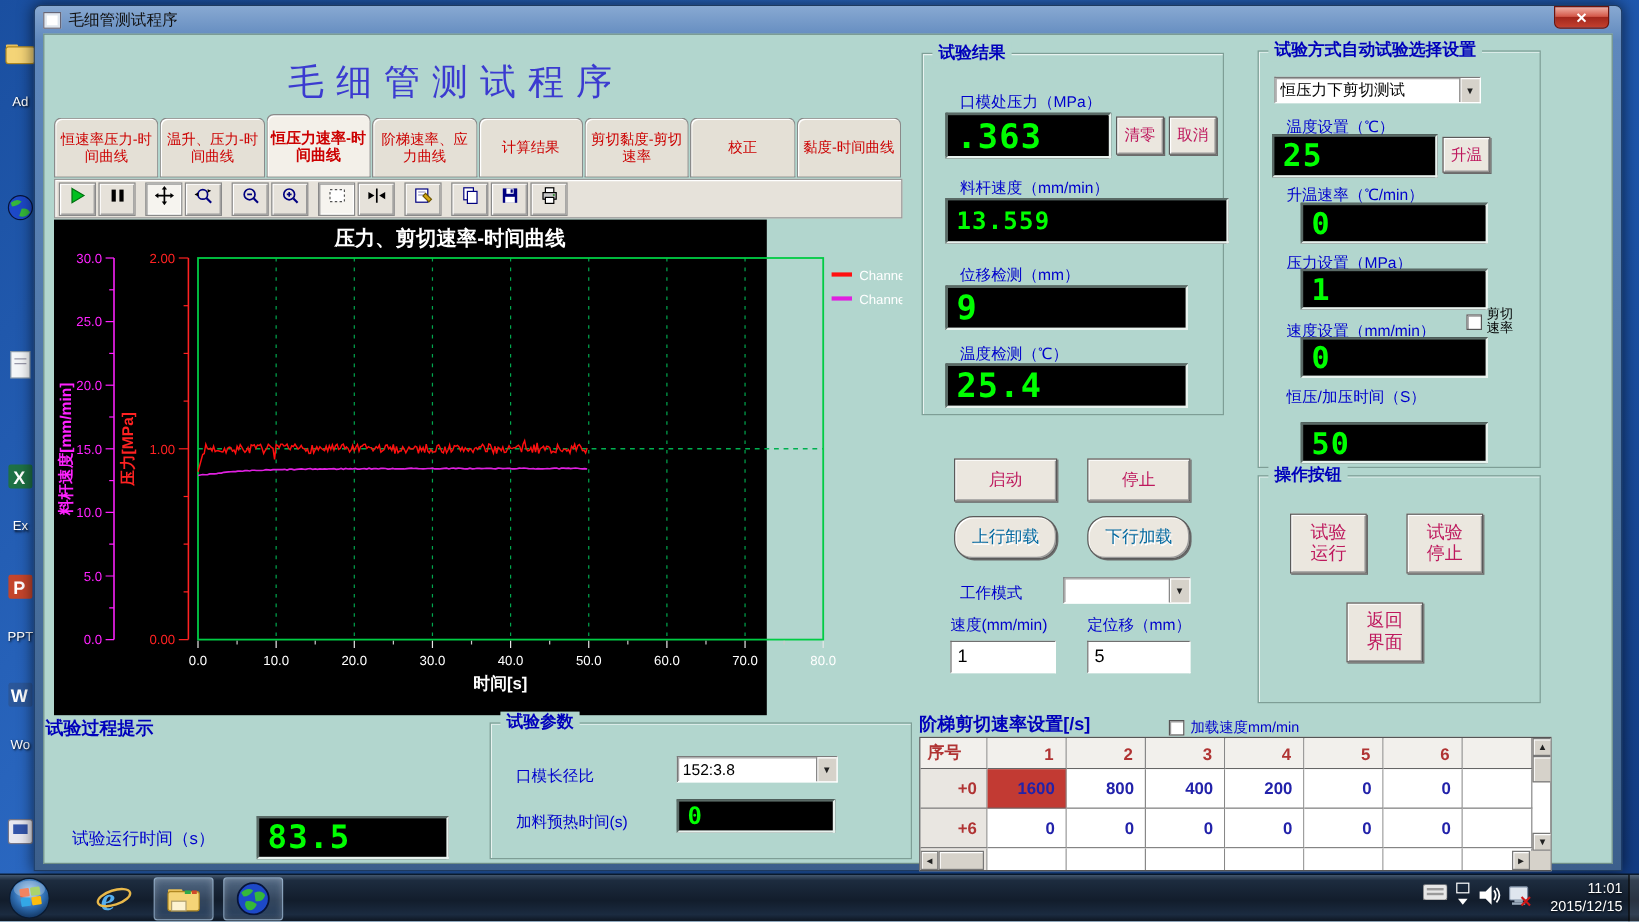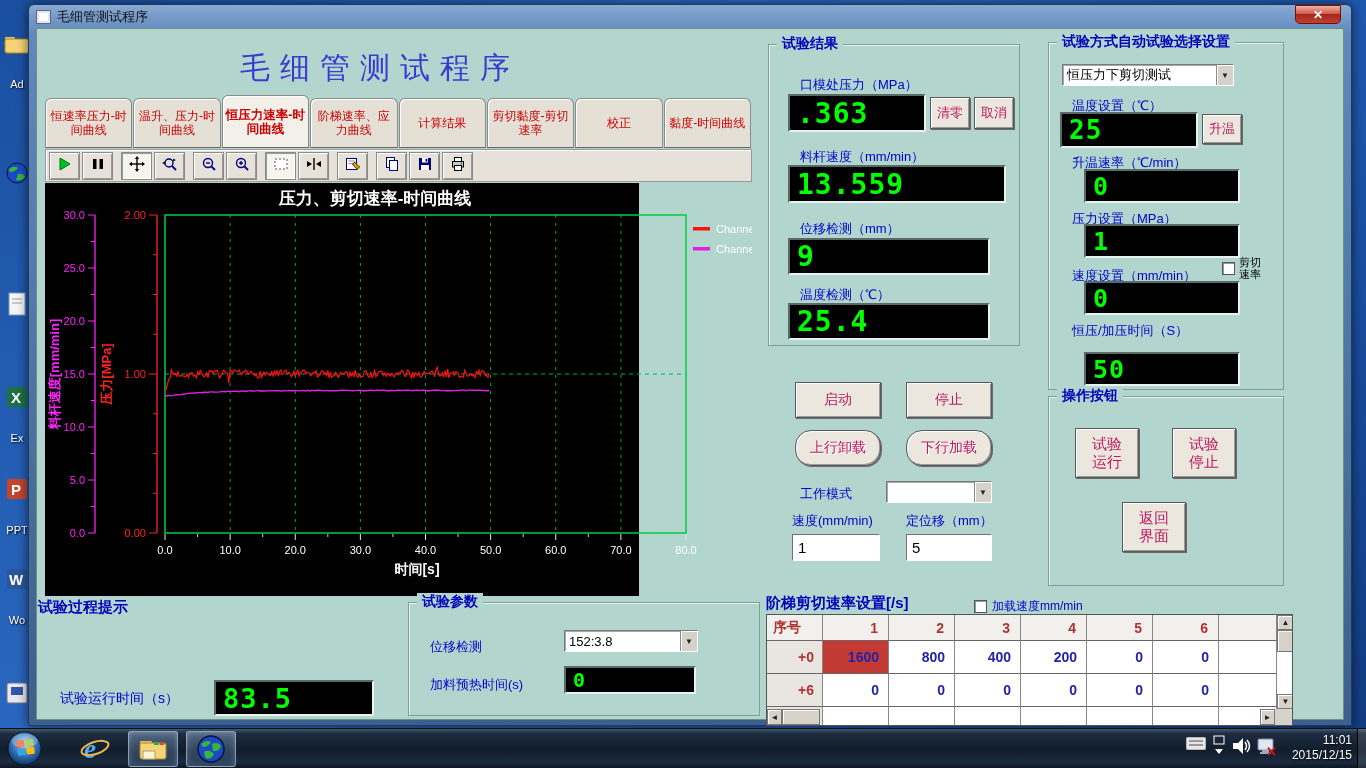--- a/index.html
+++ b/index.html
@@ -30,21 +30,21 @@
   .grp-title { position:absolute; top:-10px; left:8px; background:#b2d6ce; padding:0 5px;
     color:#0000bb; font-weight:bold; font-size:14px; white-space:nowrap; }
   .led { background:#000; color:#00ff00; font-family:"DejaVu Sans Mono",monospace; font-weight:bold;
     border-top:2px solid #5a6a66; border-left:2px solid #5a6a66; border-right:2px solid #e8f2ee;
     border-bottom:2px solid #e8f2ee; display:flex; align-items:center; padding-left:7px;
     letter-spacing:1px; overflow:hidden; }
   .btn3d { background:#ebe7df; border:1px solid #5a5a5a;
     box-shadow:inset 1px 1px 0 #ffffff, inset -1px -1px 0 #9a9a9a, 1px 1px 0 #6a6a6a;
     display:flex; align-items:center; justify-content:center; font-size:14px; color:#be185d;
     cursor:pointer; text-align:center; }
-  .btn3d.disabled { color:#be185d; text-shadow:1px 1px 0 #fff;border-radius:16px; }
+  .btn3d.disabled { color:#0369a1; text-shadow:1px 1px 0 #fff;border-radius:16px; }
   .pre { white-space:pre-line; line-height:18px; }
   .dropdown { background:#fff; border-top:1px solid #7a7a7a; border-left:1px solid #7a7a7a;
     border-right:1px solid #fff; border-bottom:1px solid #fff;
     box-shadow:inset 1px 1px 0 #a8a8a8; display:flex; align-items:center;
     font-size:13px; color:#000; padding-left:4px; }
   .dd-arrow { margin-left:auto; width:17px; align-self:stretch; background:#d6d2ca;
     border-left:1px solid #888; box-shadow:inset 1px 1px 0 #fff;
     display:flex; align-items:center; justify-content:center; font-size:8px; color:#222; }
   .checkbox { width:13px; height:13px; background:#fff; border:1px solid #555;
     box-shadow:inset 1px 1px 0 #9a9a9a; }
@@ -355,21 +355,21 @@
   </div>
 
   <div class="abs grp" style="left:768px;top:44px;width:252px;height:302px">
     <span class="grp-title">试验结果</span>
   </div>
   <div class="abs lbl" style="left:800px;top:76px">口模处压力（MPa）</div>
   <div class="abs led" style="left:788px;top:94px;width:138px;height:38px;font-size:28px">.363</div>
   <div class="abs btn3d" style="left:930px;top:97px;width:40px;height:32px;font-size:13px">清零</div>
   <div class="abs btn3d" style="left:974px;top:97px;width:40px;height:32px;font-size:13px">取消</div>
   <div class="abs lbl" style="left:800px;top:148px">料杆速度（mm/min）</div>
-  <div class="abs led" style="left:788px;top:165px;width:218px;height:38px;font-size:28px">13.559</div>
+  <div class="abs led" style="left:788px;top:165px;width:236px;height:38px;font-size:20px">13.559</div>
   <div class="abs lbl" style="left:800px;top:220px">位移检测（mm）</div>
   <div class="abs led" style="left:788px;top:238px;width:202px;height:37px;font-size:28px">9</div>
   <div class="abs lbl" style="left:800px;top:286px">温度检测（℃）</div>
   <div class="abs led" style="left:788px;top:303px;width:202px;height:37px;font-size:28px">25.4</div>
 
   <div class="abs btn3d" style="left:795px;top:382px;width:86px;height:36px">启动</div>
   <div class="abs btn3d" style="left:906px;top:382px;width:86px;height:36px">停止</div>
   <div class="abs btn3d disabled" style="left:795px;top:430px;width:86px;height:36px">上行卸载</div>
   <div class="abs btn3d disabled" style="left:906px;top:430px;width:86px;height:36px">下行加载</div>
   <div class="abs lbl" style="left:800px;top:485px">工作模式</div>
@@ -414,21 +414,21 @@
   <div class="abs btn3d pre" style="left:1122px;top:502px;width:64px;height:50px;font-size:15px">返回
 界面</div>
 
   <div class="abs lbl" style="left:38px;top:598px;font-weight:bold;font-size:15px;color:#0000bb">试验过程提示</div>
   <div class="abs lbl" style="left:60px;top:690px;font-size:14px">试验运行时间（s）</div>
   <div class="abs led" style="left:214px;top:680px;width:160px;height:36px;font-size:27px">83.5</div>
 
   <div class="abs grp" style="left:408px;top:602px;width:352px;height:114px">
     <span class="grp-title">试验参数</span>
   </div>
-  <div class="abs lbl" style="left:430px;top:638px">位移检测</div>
+  <div class="abs lbl" style="left:430px;top:638px">口模长径比</div>
   <div class="abs dropdown" style="left:564px;top:630px;width:134px;height:22px">
     <span>152:3.8</span>
     <span class="dd-arrow">▼</span>
   </div>
   <div class="abs lbl" style="left:430px;top:676px">加料预热时间(s)</div>
   <div class="abs led" style="left:564px;top:666px;width:132px;height:28px;font-size:20px">0</div>
 
   <div class="abs lbl" style="left:766px;top:594px;font-weight:bold;font-size:15px;color:#0000bb">阶梯剪切速率设置[/s]</div>
   <div class="abs checkbox" style="left:974px;top:600px"></div>
   <div class="abs" style="left:992px;top:598px;font-size:12px;color:#0000cc">加载速度mm/min</div>

